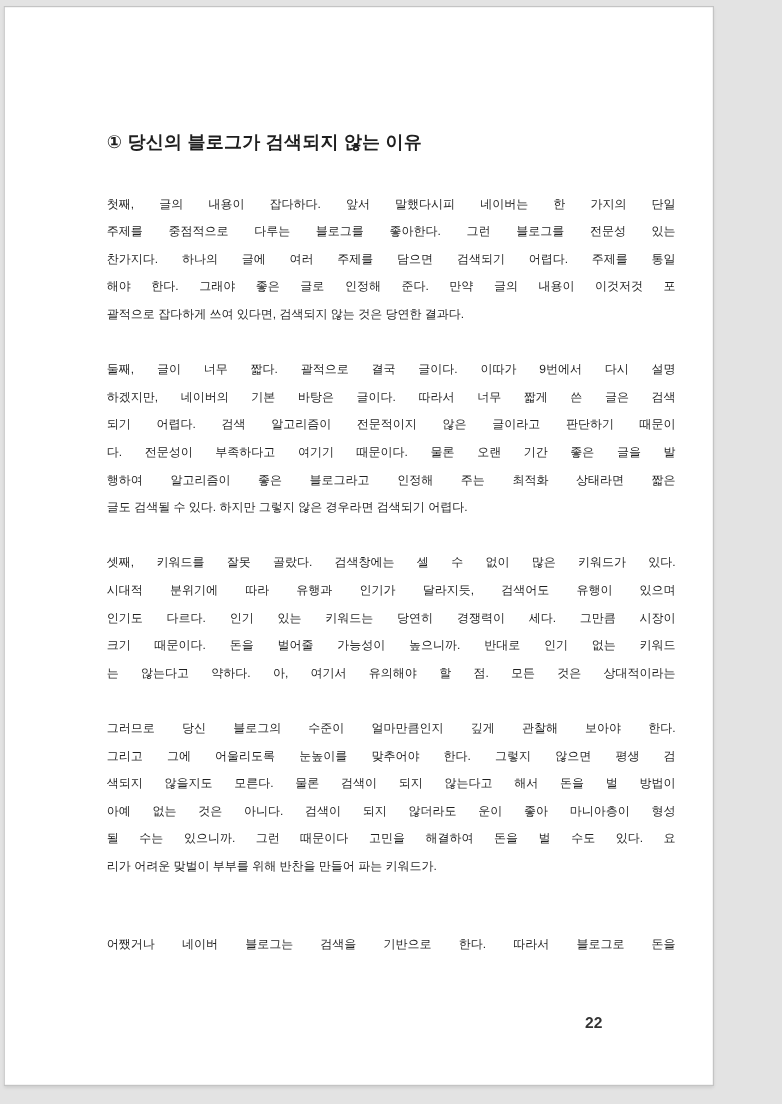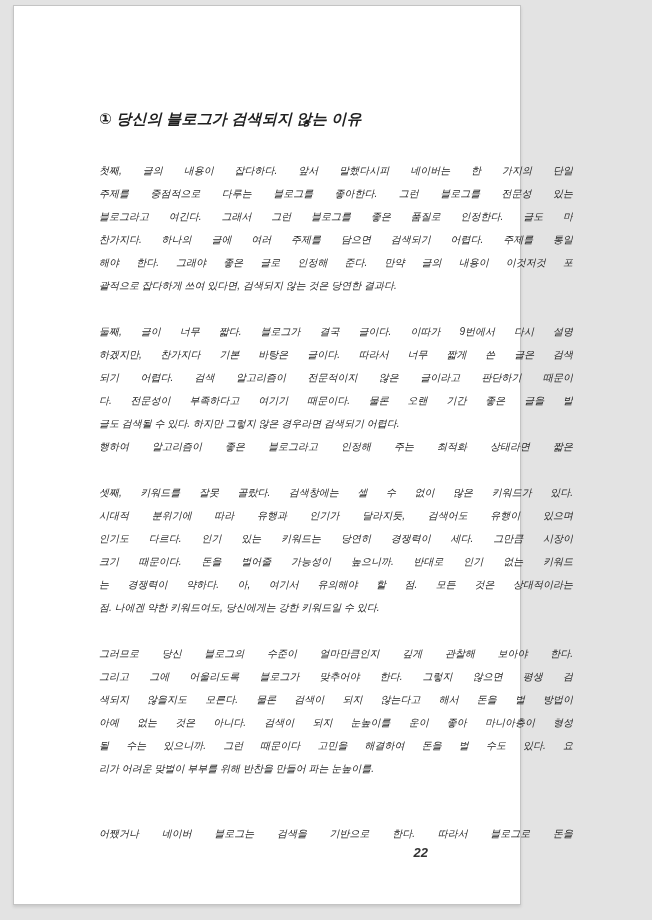--- a/index.html
+++ b/index.html
@@ -10,26 +10,25 @@
     --pagenum: #333333;
   }
   * { margin: 0; padding: 0; box-sizing: border-box; }
   html, body {
     width: 652px; height: 920px;
     background: var(--bg);
     font-family: "Liberation Sans", "DejaVu Sans", sans-serif;
   }
   .paper {
     position: absolute;
-    left: 13px; top: 5px;
-    width: 508px; height: 900px;
+    left: 3px; top: 5px;
+    width: 592px; height: 900px;
     background: var(--paper);
     border: 1px solid var(--border);
     box-shadow: 0 2px 3px rgba(0,0,0,0.12);
-    font-style: italic;
   }
   .content {
     position: absolute;
     left: 85px; top: 101px;
     width: 474px;
     color: var(--ink);
   }
   .title {
     font-size: 15px;
     font-weight: bold;
@@ -68,48 +67,46 @@
 </head>
 <body>
 
 <div class="paper">
   <div class="content">
     <div class="title">① 당신의 블로그가 검색되지 않는 이유</div>
     <div id="doc-body">
         <div class="paragraph">
           <div class="line">첫째, 글의 내용이 잡다하다. 앞서 말했다시피 네이버는 한 가지의 단일</div>
           <div class="line">주제를 중점적으로 다루는 블로그를 좋아한다. 그런 블로그를 전문성 있는</div>
-          <div class="line">블로그라고 여긴다. 그래서 그런 블로그를 좋은 품질로 인정한다. 글도 마</div>
           <div class="line">찬가지다. 하나의 글에 여러 주제를 담으면 검색되기 어렵다. 주제를 통일</div>
           <div class="line">해야 한다. 그래야 좋은 글로 인정해 준다. 만약 글의 내용이 이것저것 포</div>
           <div class="line last">괄적으로 잡다하게 쓰여 있다면, 검색되지 않는 것은 당연한 결과다.</div>
         </div>
         <div class="paragraph">
-          <div class="line">둘째, 글이 너무 짧다. 블로그가 결국 글이다. 이따가 9번에서 다시 설명</div>
-          <div class="line">하겠지만, 찬가지다 기본 바탕은 글이다. 따라서 너무 짧게 쓴 글은 검색</div>
+          <div class="line">둘째, 글이 너무 짧다. 괄적으로 결국 글이다. 이따가 9번에서 다시 설명</div>
+          <div class="line">하겠지만, 네이버의 기본 바탕은 글이다. 따라서 너무 짧게 쓴 글은 검색</div>
           <div class="line">되기 어렵다. 검색 알고리즘이 전문적이지 않은 글이라고 판단하기 때문이</div>
           <div class="line">다. 전문성이 부족하다고 여기기 때문이다. 물론 오랜 기간 좋은 글을 발</div>
+          <div class="line">행하여 알고리즘이 좋은 블로그라고 인정해 주는 최적화 상태라면 짧은</div>
           <div class="line last">글도 검색될 수 있다. 하지만 그렇지 않은 경우라면 검색되기 어렵다.</div>
-          <div class="line">행하여 알고리즘이 좋은 블로그라고 인정해 주는 최적화 상태라면 짧은</div>
         </div>
         <div class="paragraph">
           <div class="line">셋째, 키워드를 잘못 골랐다. 검색창에는 셀 수 없이 많은 키워드가 있다.</div>
           <div class="line">시대적 분위기에 따라 유행과 인기가 달라지듯, 검색어도 유행이 있으며</div>
           <div class="line">인기도 다르다. 인기 있는 키워드는 당연히 경쟁력이 세다. 그만큼 시장이</div>
           <div class="line">크기 때문이다. 돈을 벌어줄 가능성이 높으니까. 반대로 인기 없는 키워드</div>
-          <div class="line">는 경쟁력이 약하다. 아, 여기서 유의해야 할 점. 모든 것은 상대적이라는</div>
-          <div class="line last">점. 나에겐 약한 키워드여도, 당신에게는 강한 키워드일 수 있다.</div>
+          <div class="line">는 않는다고 약하다. 아, 여기서 유의해야 할 점. 모든 것은 상대적이라는</div>
         </div>
         <div class="paragraph">
           <div class="line">그러므로 당신 블로그의 수준이 얼마만큼인지 깊게 관찰해 보아야 한다.</div>
-          <div class="line">그리고 그에 어울리도록 블로그가 맞추어야 한다. 그렇지 않으면 평생 검</div>
+          <div class="line">그리고 그에 어울리도록 눈높이를 맞추어야 한다. 그렇지 않으면 평생 검</div>
           <div class="line">색되지 않을지도 모른다. 물론 검색이 되지 않는다고 해서 돈을 벌 방법이</div>
-          <div class="line">아예 없는 것은 아니다. 검색이 되지 눈높이를 운이 좋아 마니아층이 형성</div>
+          <div class="line">아예 없는 것은 아니다. 검색이 되지 않더라도 운이 좋아 마니아층이 형성</div>
           <div class="line">될 수는 있으니까. 그런 때문이다 고민을 해결하여 돈을 벌 수도 있다. 요</div>
-          <div class="line last">리가 어려운 맞벌이 부부를 위해 반찬을 만들어 파는 눈높이를.</div>
+          <div class="line last">리가 어려운 맞벌이 부부를 위해 반찬을 만들어 파는 키워드가.</div>
         </div>
         <div class="paragraph">
           <div class="line">어쨌거나 네이버 블로그는 검색을 기반으로 한다. 따라서 블로그로 돈을</div>
         </div>
       </div>
   </div>
   <div class="page-number">22</div>
 </div>
 
 </body></html>

